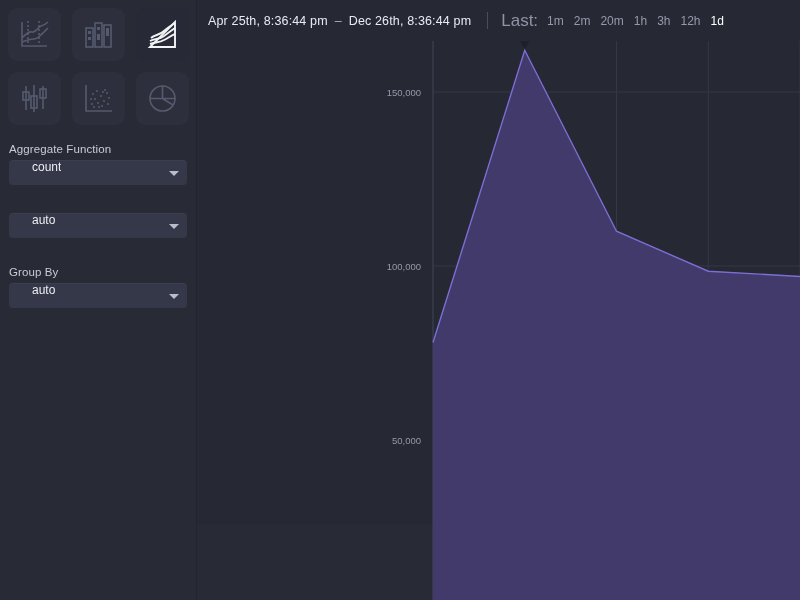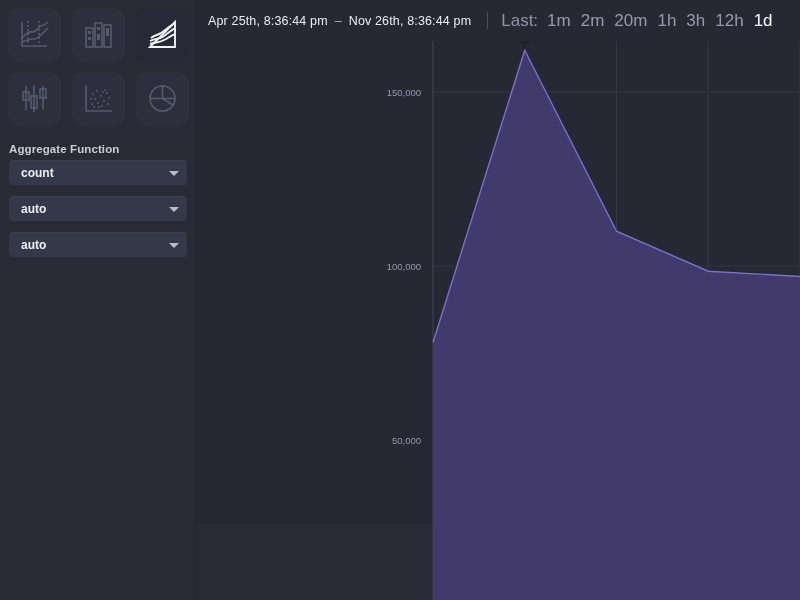--- a/index.html
+++ b/index.html
@@ -33,34 +33,34 @@
     cursor: pointer;
   }
   .chart-type-tile.selected { background: #272936; }
   .chart-type-tile svg { display: block; }
   .chart-type-tile svg .s { stroke: #565a6e; fill: none; stroke-width: 1.6; }
   .chart-type-tile.selected svg .s { stroke: #f2f3f7; stroke-width: 1.9; }
   .chart-type-tile svg .f { fill: #565a6e; }
 
   
   #controls { padding: 18px 9px 0 9px; }
-  .control-group { margin-bottom: 11px; font-weight: bold; }
+  .control-group { margin-bottom: 28px; }
   .control-label {
     font-size: 11.5px;
     color: #c9cbd6;
     margin-bottom: 5px;
     letter-spacing: .1px;
   }
   .select-box {
     position: relative;
     height: 25px;
     background: #343848;
     border-radius: 4px;
-    display: flex; align-items: center;
-    padding: 0 22px 0 12px;
+    display: flex; 
+    padding: 0 22px 0 23px;
     cursor: pointer;
     box-shadow: inset 0 1px 0 rgba(255,255,255,.035);
   }
   .select-value {
     font-size: 12px;
     color: #eceef4;
     white-space: nowrap; overflow: hidden; text-overflow: ellipsis;
   }
   .select-caret {
     position: absolute; right: 8px; top: 50%;
@@ -94,21 +94,21 @@
     width: 1px; height: 17px;
     background: #4a4d5e;
     margin: 0 13px 0 16px;
   }
   .last-label {
     font-size: 17px;
     color: #8f93a5;
     margin-right: 9px;
   }
   .range-opt {
-    font-size: 17px;
+    font-size: 12px;
     color: #9599ab;
     margin-right: 10px;
     cursor: pointer;
   }
   .range-opt.active {
     color: #ffffff;
     font-weight: normal;
   }
 
   
@@ -217,35 +217,36 @@
       </div>
 
       <div class="control-group">
         <div class="select-box">
           <span class="select-value">auto</span>
           <span class="select-caret"></span>
         </div>
       </div>
 
       <div class="control-group">
+        <div class="control-label">Group By</div>
         <div class="select-box">
           <span class="select-value">auto</span>
           <span class="select-caret"></span>
         </div>
       </div>
 
     </div>
   </div>
 
   <div id="main">
 
     <div id="topbar">
       <span class="range-text">Apr 25th, 8:36:44 pm</span>
       <span class="range-dash">–</span>
-      <span class="range-text">Nov 26th, 8:36:44 pm</span>
+      <span class="range-text">Dec 26th, 8:36:44 pm</span>
 
       <span class="topbar-divider"></span>
 
       <span class="last-label">Last:</span>
 
       <span class="range-opt">1m</span>
       <span class="range-opt">2m</span>
       <span class="range-opt">20m</span>
       <span class="range-opt">1h</span>
       <span class="range-opt">3h</span>

